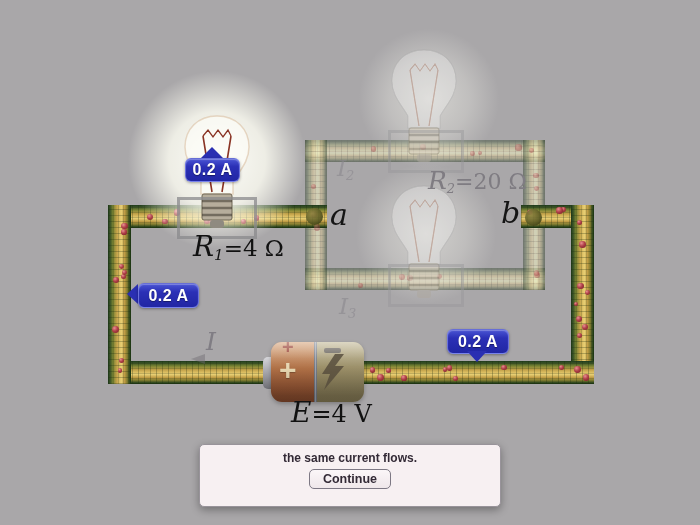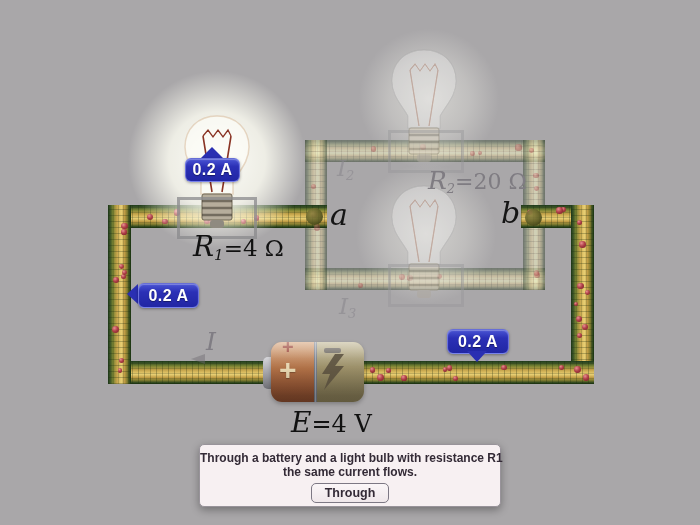--- a/index.html
+++ b/index.html
@@ -180,41 +180,40 @@
   <div class="plabel faint" style="left:337px;top:155px;">
     <span class="sym" style="font-size:23px;">I</span><sub style="font-size:13px;">2</sub>
   </div>
   <div class="plabel faint" style="left:339px;top:293px;">
     <span class="sym" style="font-size:23px;">I</span><sub style="font-size:13px;">3</sub>
   </div>
   <div id="label-i" style="left:206px;top:327px;">I</div>
   <div id="i-arrowhead"></div>
   <div class="node-label" style="left:330px;top:197px;">a</div>
   <div class="node-label" style="left:501px;top:195px;">b</div>
-  <div class="plabel" style="left:291px;top:406px;">
+  <div class="plabel" style="left:291px;top:396px;">
     <span class="sym">E</span><span class="val" style="font-size:24px;">=4 V</span>
   </div>
 
   <div class="arrow" id="arrow-up"></div>
   <div class="badge" style="left:185px;top:158px;width:53px;height:22px;line-height:22px;">
     <span>0.2 A</span>
   </div>
   <div class="arrow" id="arrow-left"></div>
   <div class="badge" style="left:138px;top:283px;width:59px;height:23px;line-height:23px;">
     <span>0.2 A</span>
   </div>
   <div class="badge" style="left:447px;top:329px;width:60px;height:23px;line-height:23px;">
     <span>0.2 A</span>
   </div>
   <div class="arrow" id="arrow-down"></div>
 
   <div id="dialog">
-    <div class="dialog-line">Through a battery and a light bulb with resistance R1</div>
     <div class="dialog-line">the same current flows.</div>
-    <div id="continue-btn">Through</div>
+    <div id="continue-btn">Continue</div>
   </div>
 
 <div class="dot" style="width: 6.00276px; height: 6.00276px; left: 203.691px; top: 218.08px; opacity: 1;"></div>
     <div class="dot" style="width: 6.17434px; height: 6.17434px; left: 146.506px; top: 213.754px; opacity: 1;"></div>
     <div class="dot" style="width: 5.18307px; height: 5.18307px; left: 241.082px; top: 218.958px; opacity: 1;"></div>
     <div class="dot" style="width: 5.68079px; height: 5.68079px; left: 162.314px; top: 218.748px; opacity: 1;"></div>
     <div class="dot" style="width: 6.36434px; height: 6.36434px; left: 174.051px; top: 209.492px; opacity: 1;"></div>
     <div class="dot" style="width: 5.75182px; height: 5.75182px; left: 253.672px; top: 215.09px; opacity: 1;"></div>
     <div class="dot" style="width: 4.50961px; height: 4.50961px; left: 209.095px; top: 219.133px; opacity: 1;"></div>
     <div class="dot" style="width: 4.62802px; height: 4.62802px; left: 561.129px; top: 207.453px; opacity: 1;"></div>

